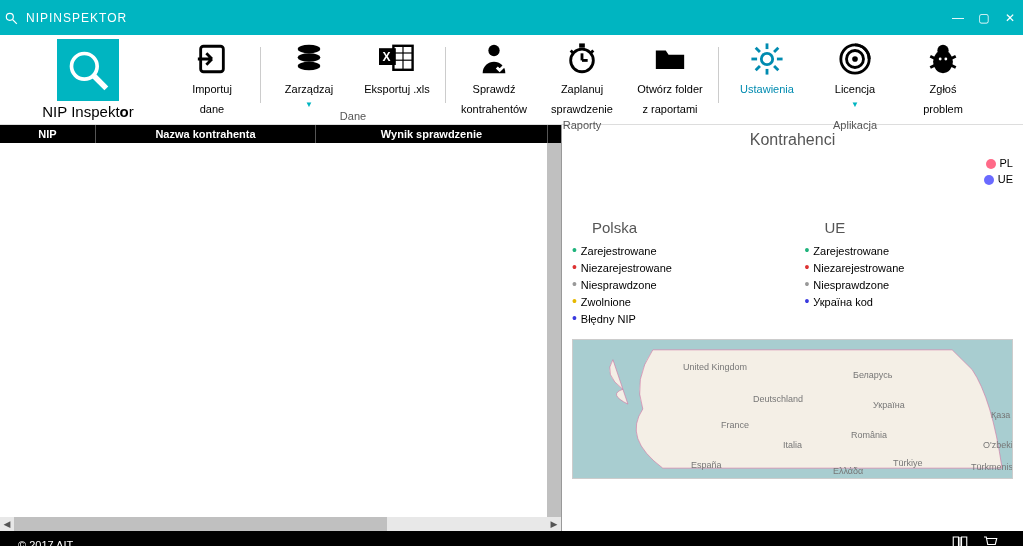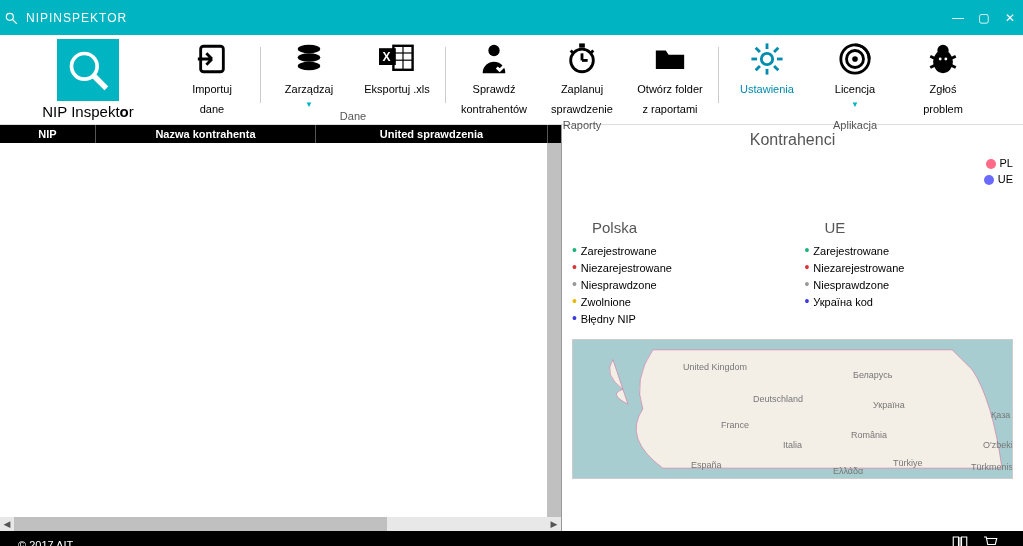--- a/index.html
+++ b/index.html
@@ -210,21 +210,21 @@
       </div>
     </div>
 </div>
 
 <div class="content">
   <div class="left">
     <div class="grid">
       <div class="ghead" id="ghead">
           <div class="col" style="width: 96px;">NIP</div>
           <div class="col" style="width: 220px;">Nazwa kontrahenta</div>
-          <div class="col" style="width: 232px;">United sprawdzenia</div>
+          <div class="col" style="width: 232px;">Wynik sprawdzenie</div>
         </div>
       <div class="gbody"></div>
       <div class="vscroll">
           <div class="thumb" style="height:100%"></div>
         </div>
       <div class="hscroll">
         <div class="arrow">◀</div>
         <div class="track">
             <div class="thumb"></div>
           </div>

